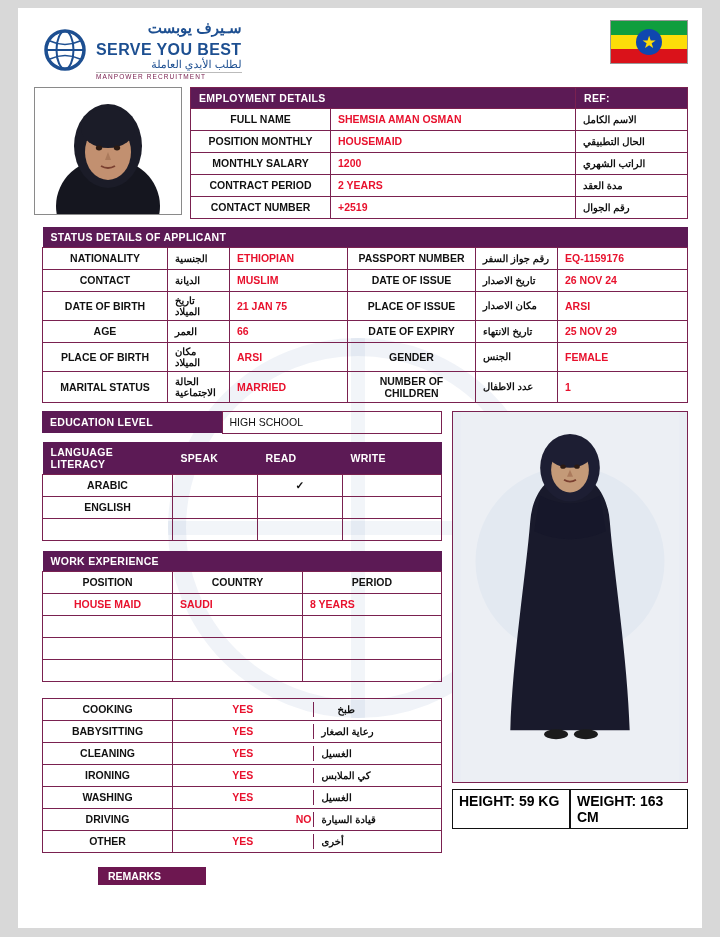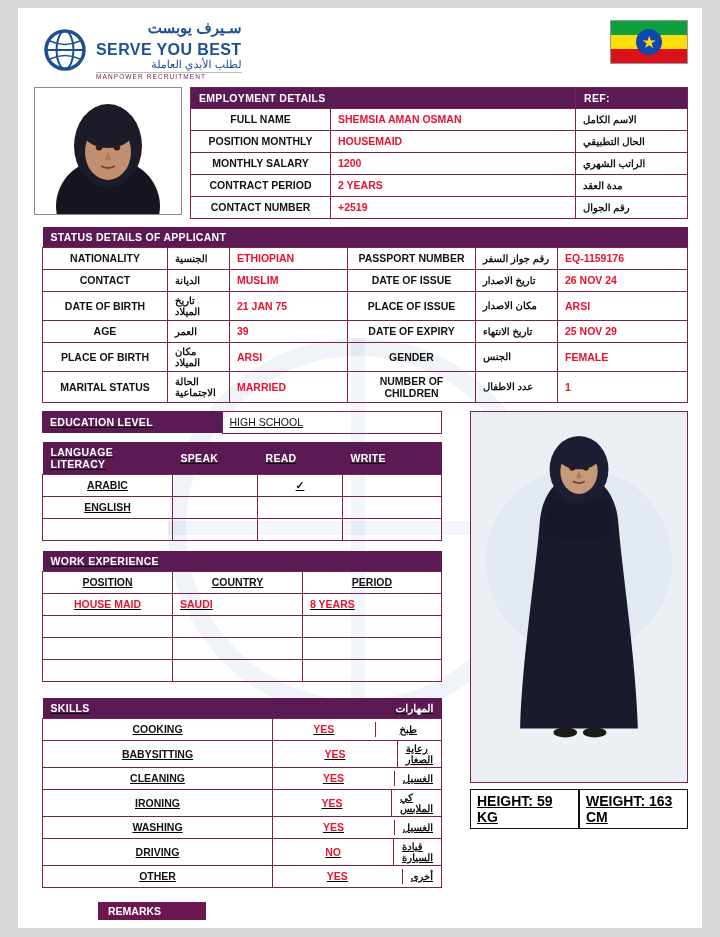--- a/index.html
+++ b/index.html
@@ -101,21 +101,21 @@
   .photo-box {
     width: 148px; height: 128px; border: 1px solid #8a8a8a; background: #fff;
     display: flex; align-items: center; justify-content: center; overflow: hidden;
   }
   .emp-table { flex: 1; }
   .emp-table td { border: 1px solid #7a2150; }
 
   .two-col-wrap { padding: 8px 14px 0 24px; }
   .full { width: 100%; }
 
-  .edu-wrap { display: flex; padding: 8px 14px 0 24px; gap: 28px; align-items: flex-start; text-decoration: underline; }
+  .edu-wrap { display: flex; padding: 8px 14px 0 24px; gap: 10px; align-items: flex-start; }
   .left-col { width: 400px; }
   .right-photo {
     flex: 1; border: 1px solid #7a2150; background: #e9edf3; height: 372px;
     position: relative; overflow: hidden;
   }
   .hw-row { display: flex; width: 100%; }
   .hw-cell {
     flex: 1; border: 1px solid #111; font-size: 14px; font-weight: bold;
     padding: 3px 6px;
   }
@@ -234,21 +234,21 @@
           <td class="cell lbl">DATE OF BIRTH</td>
           <td class="cell ar">تاريخ الميلاد</td>
           <td class="cell val">21 JAN 75</td>
           <td class="cell lbl">PLACE OF ISSUE</td>
           <td class="cell ar">مكان الاصدار</td>
           <td class="cell val">ARSI</td>
         </tr>
         <tr>
           <td class="cell lbl">AGE</td>
           <td class="cell ar">العمر</td>
-          <td class="cell val">39</td>
+          <td class="cell val">66</td>
           <td class="cell lbl">DATE OF EXPIRY</td>
           <td class="cell ar">تاريخ الانتهاء</td>
           <td class="cell val">25 NOV 29</td>
         </tr>
         <tr>
           <td class="cell lbl">PLACE OF BIRTH</td>
           <td class="cell ar">مكان الميلاد</td>
           <td class="cell val">ARSI</td>
           <td class="cell lbl">GENDER</td>
           <td class="cell ar">الجنس</td>
@@ -335,24 +335,20 @@
           <tr>
             <td class="cell val"></td>
             <td class="cell val"></td>
             <td class="cell val"></td>
           </tr>
         </tbody>
           </table>
 
         <table class="full" style="margin-top:16px">
           <tbody>
-              <tr>
-            <td class="bar" style="width:230px">SKILLS</td>
-            <td class="bar" style="text-align:right;direction:rtl">المهارات</td>
-          </tr>
           <tr>
             <td class="cell lbl" style="width:130px">COOKING</td>
             <td class="cell" style="padding:0">
               <table style="width:100%;border-collapse:collapse">
                 <tbody>
                       <tr>
                   <td class="val" style="width:140px;text-align:center;font-size:10.5px;border-right:1px solid #7a2150">YES</td>
                   <td class="ar" style="padding:2px 24px">طبخ</td>
                 </tr>
               </tbody>
@@ -410,21 +406,21 @@
               </tbody>
                   </table>
             </td>
           </tr>
           <tr>
             <td class="cell lbl">DRIVING</td>
             <td class="cell" style="padding:0">
               <table style="width:100%;border-collapse:collapse">
                 <tbody>
                       <tr>
-                  <td class="val" style="width:140px;text-align:center;font-size:10.5px;border-right:1px solid #7a2150">NO</td>
+                  <td class="val" style="width:140px;text-align:right;font-size:10.5px;border-right:1px solid #7a2150">NO</td>
                   <td class="ar" style="padding:2px 8px">قيادة السيارة</td>
                 </tr>
               </tbody>
                   </table>
             </td>
           </tr>
           <tr>
             <td class="cell lbl">OTHER</td>
             <td class="cell" style="padding:0">
               <table style="width:100%;border-collapse:collapse">

